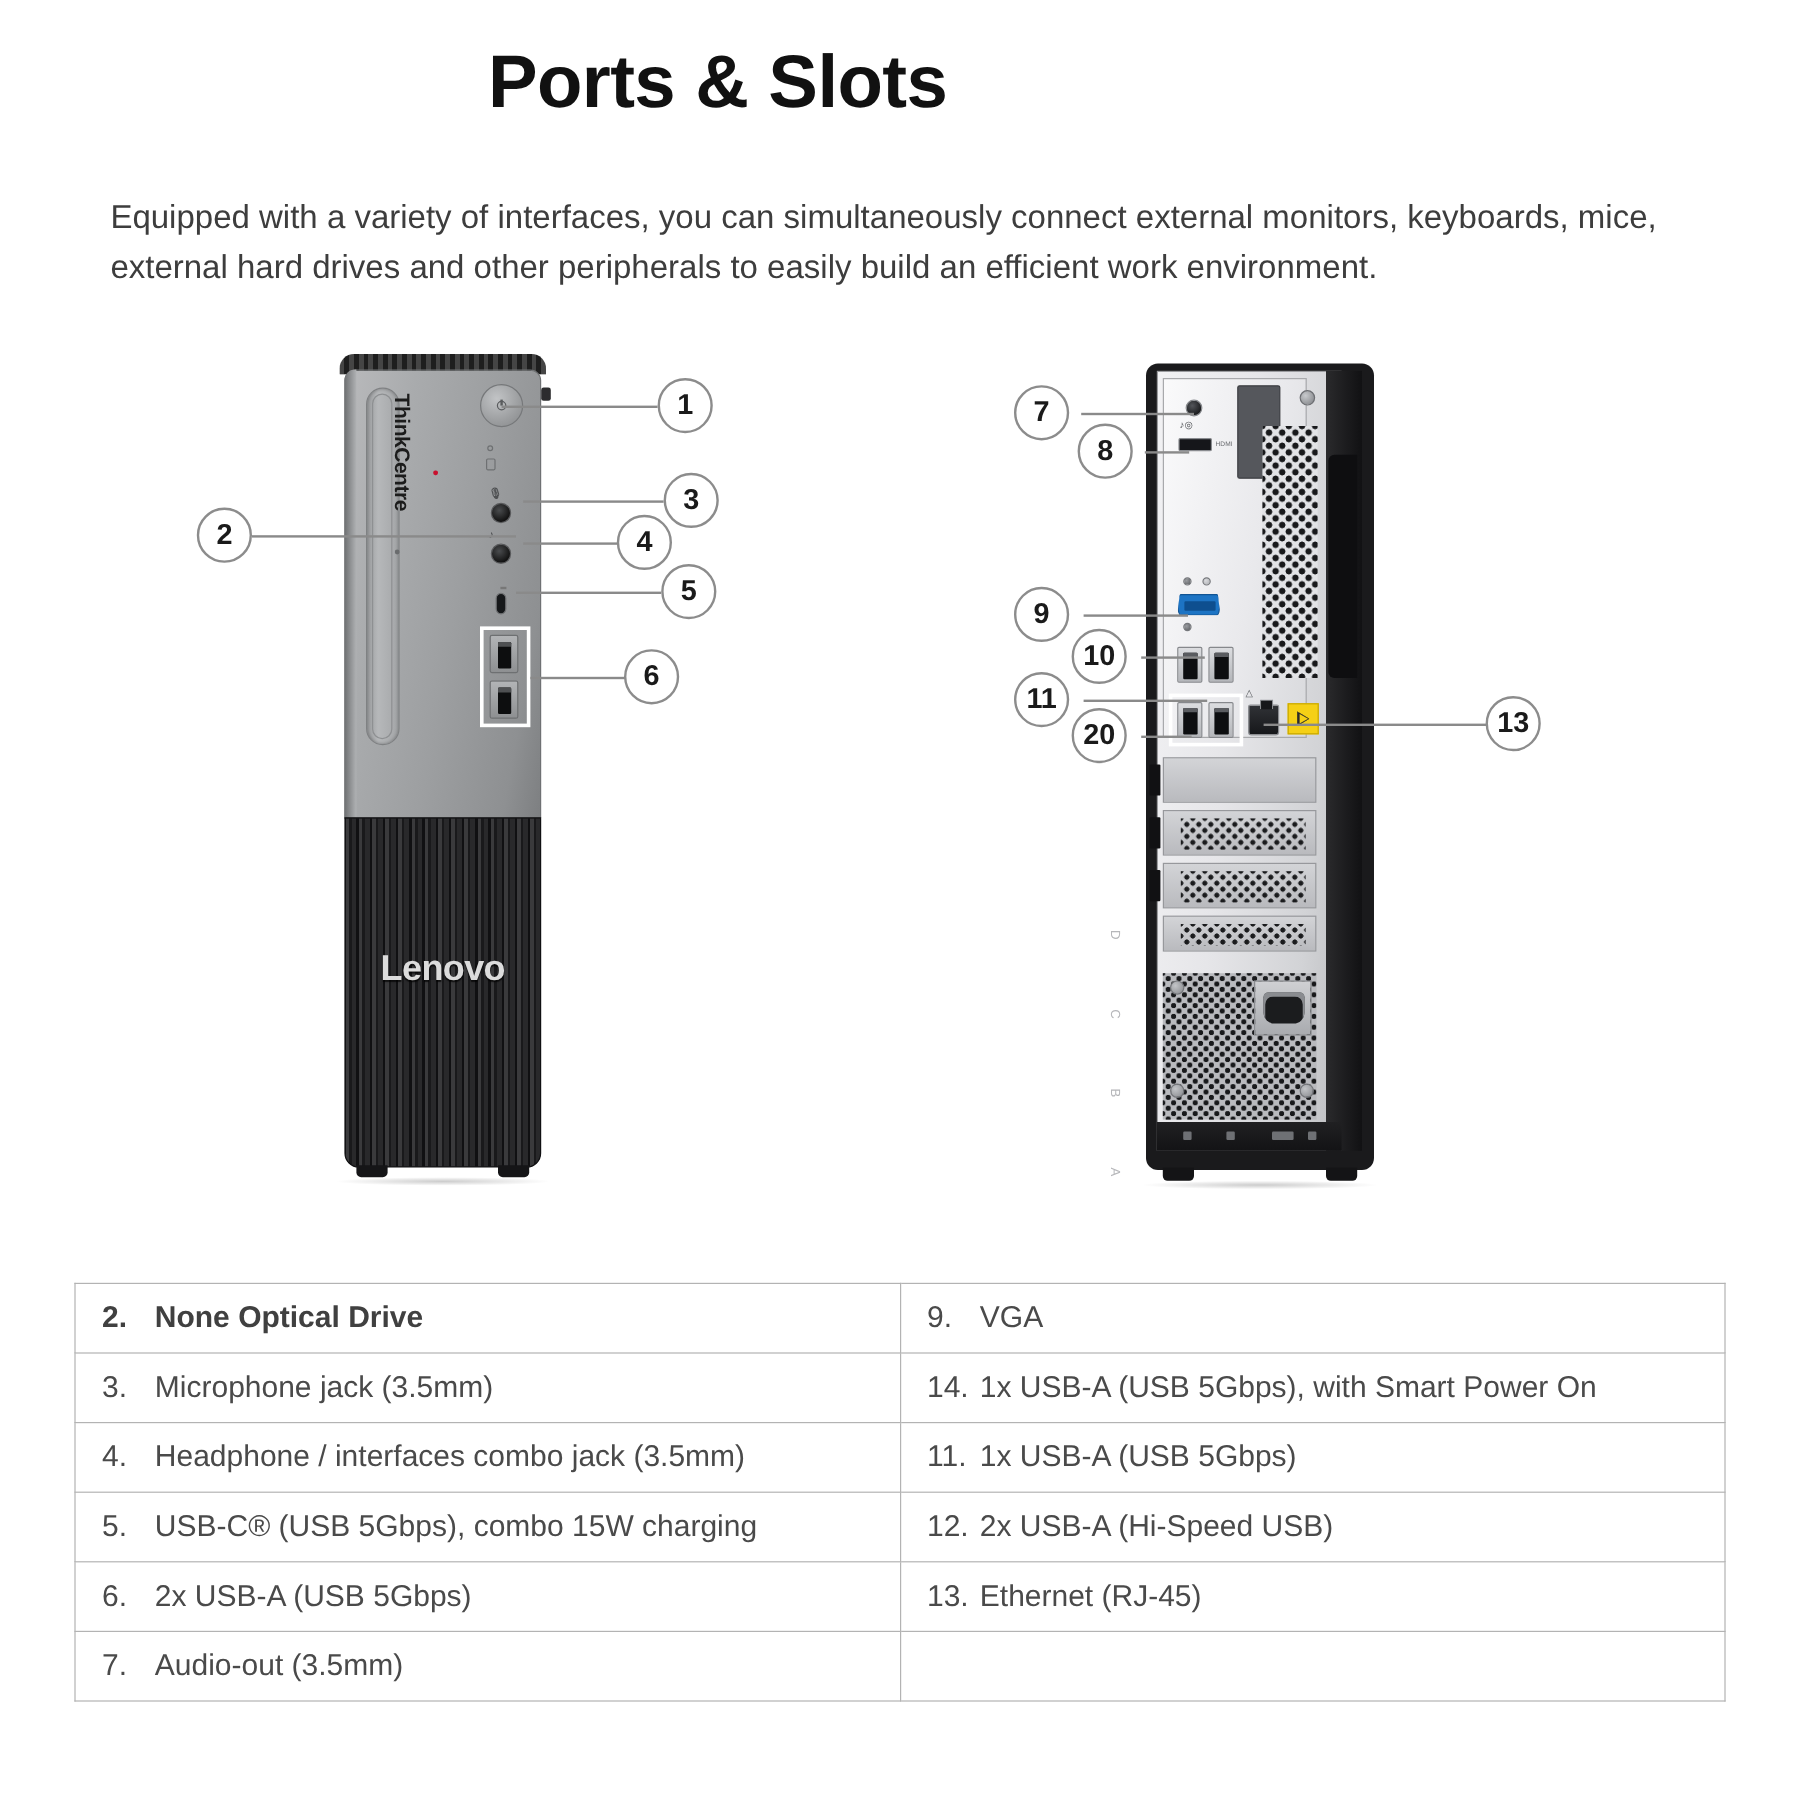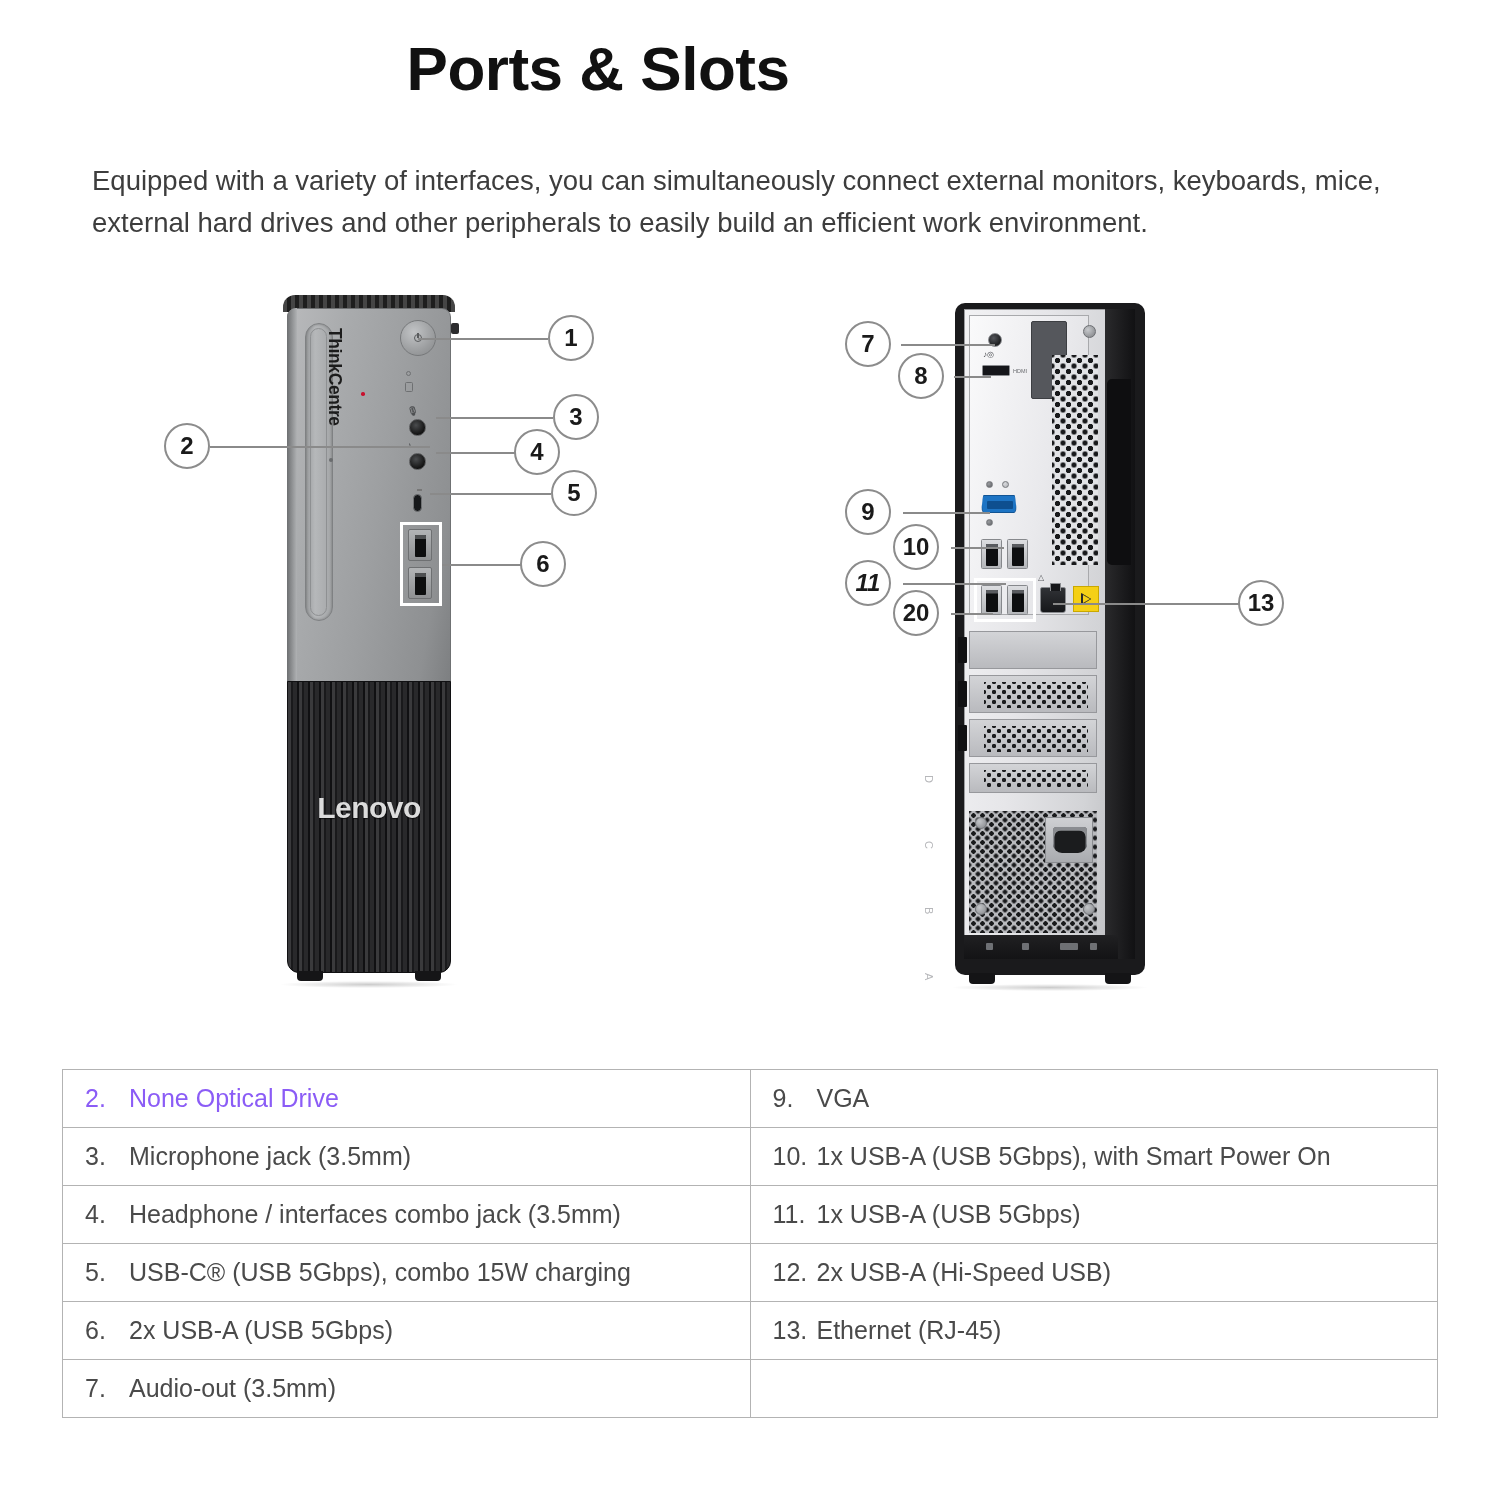--- a/index.html
+++ b/index.html
@@ -387,21 +387,21 @@
     border: 1px solid #b3b3b3;
     height: 58px; vertical-align: middle;
     font-size: 25px; color: #4a4a4a;
     padding: 0 0 0 22px;
     width: 50%;
   }
   .spec-table td .num {
     display: inline-block; width: 44px; color: #4a4a4a;
   }
   .spec-table td.strong, .spec-table td.strong .num {
-    color: #8b5cf6; font-weight: 400;
+    color: #404040; font-weight: 700;
   }
   .spec-table td.empty { padding: 0; }
 </style>
 </head>
 <body>
 
 <div class="page">
 
   <div class="title">Ports &amp; Slots</div>
   <div class="subtitle">Equipped with a variety of interfaces, you can simultaneously connect external monitors, keyboards, mice, external hard drives and other peripherals to easily build an efficient work environment.</div>
@@ -549,34 +549,34 @@
     <div class="lead" style="left:903px; top:227px; width:87px;"></div>
     <div class="lead" style="left:951px; top:262px; width:53px;"></div>
     <div class="lead" style="left:903px; top:298px; width:103px;"></div>
     <div class="lead" style="left:951px; top:328px; width:42px;"></div>
     <div class="lead" style="left:1053px; top:318px; width:190px;"></div>
 
     <div class="callout" style="left:845px; top:36px;">7</div>
     <div class="callout" style="left:898px; top:68px;">8</div>
     <div class="callout" style="left:845px; top:204px;">9</div>
     <div class="callout" style="left:893px; top:239px;">10</div>
-    <div class="callout" style="left:845px; top:275px;font-style:italic;">11</div>
+    <div class="callout" style="left:845px; top:275px;">11</div>
     <div class="callout" style="left:893px; top:305px;">20</div>
     <div class="callout" style="left:1238px; top:295px;">13</div>
   </div>
 
   <table class="spec-table">
     <tbody>
       <tr>
         <td class="strong"><span class="num">2.</span><span>None Optical Drive</span></td>
         <td><span class="num">9.</span><span>VGA</span></td>
       </tr>
       <tr>
         <td><span class="num">3.</span><span>Microphone jack (3.5mm)</span></td>
-        <td><span class="num">10.</span><span>1x USB-A (USB 5Gbps), with Smart Power On</span></td>
+        <td><span class="num">14.</span><span>1x USB-A (USB 5Gbps), with Smart Power On</span></td>
       </tr>
       <tr>
         <td><span class="num">4.</span><span>Headphone / interfaces combo jack (3.5mm)</span></td>
         <td><span class="num">11.</span><span>1x USB-A (USB 5Gbps)</span></td>
       </tr>
       <tr>
         <td><span class="num">5.</span><span>USB-C® (USB 5Gbps), combo 15W charging</span></td>
         <td><span class="num">12.</span><span>2x USB-A (Hi-Speed USB)</span></td>
       </tr>
       <tr>

